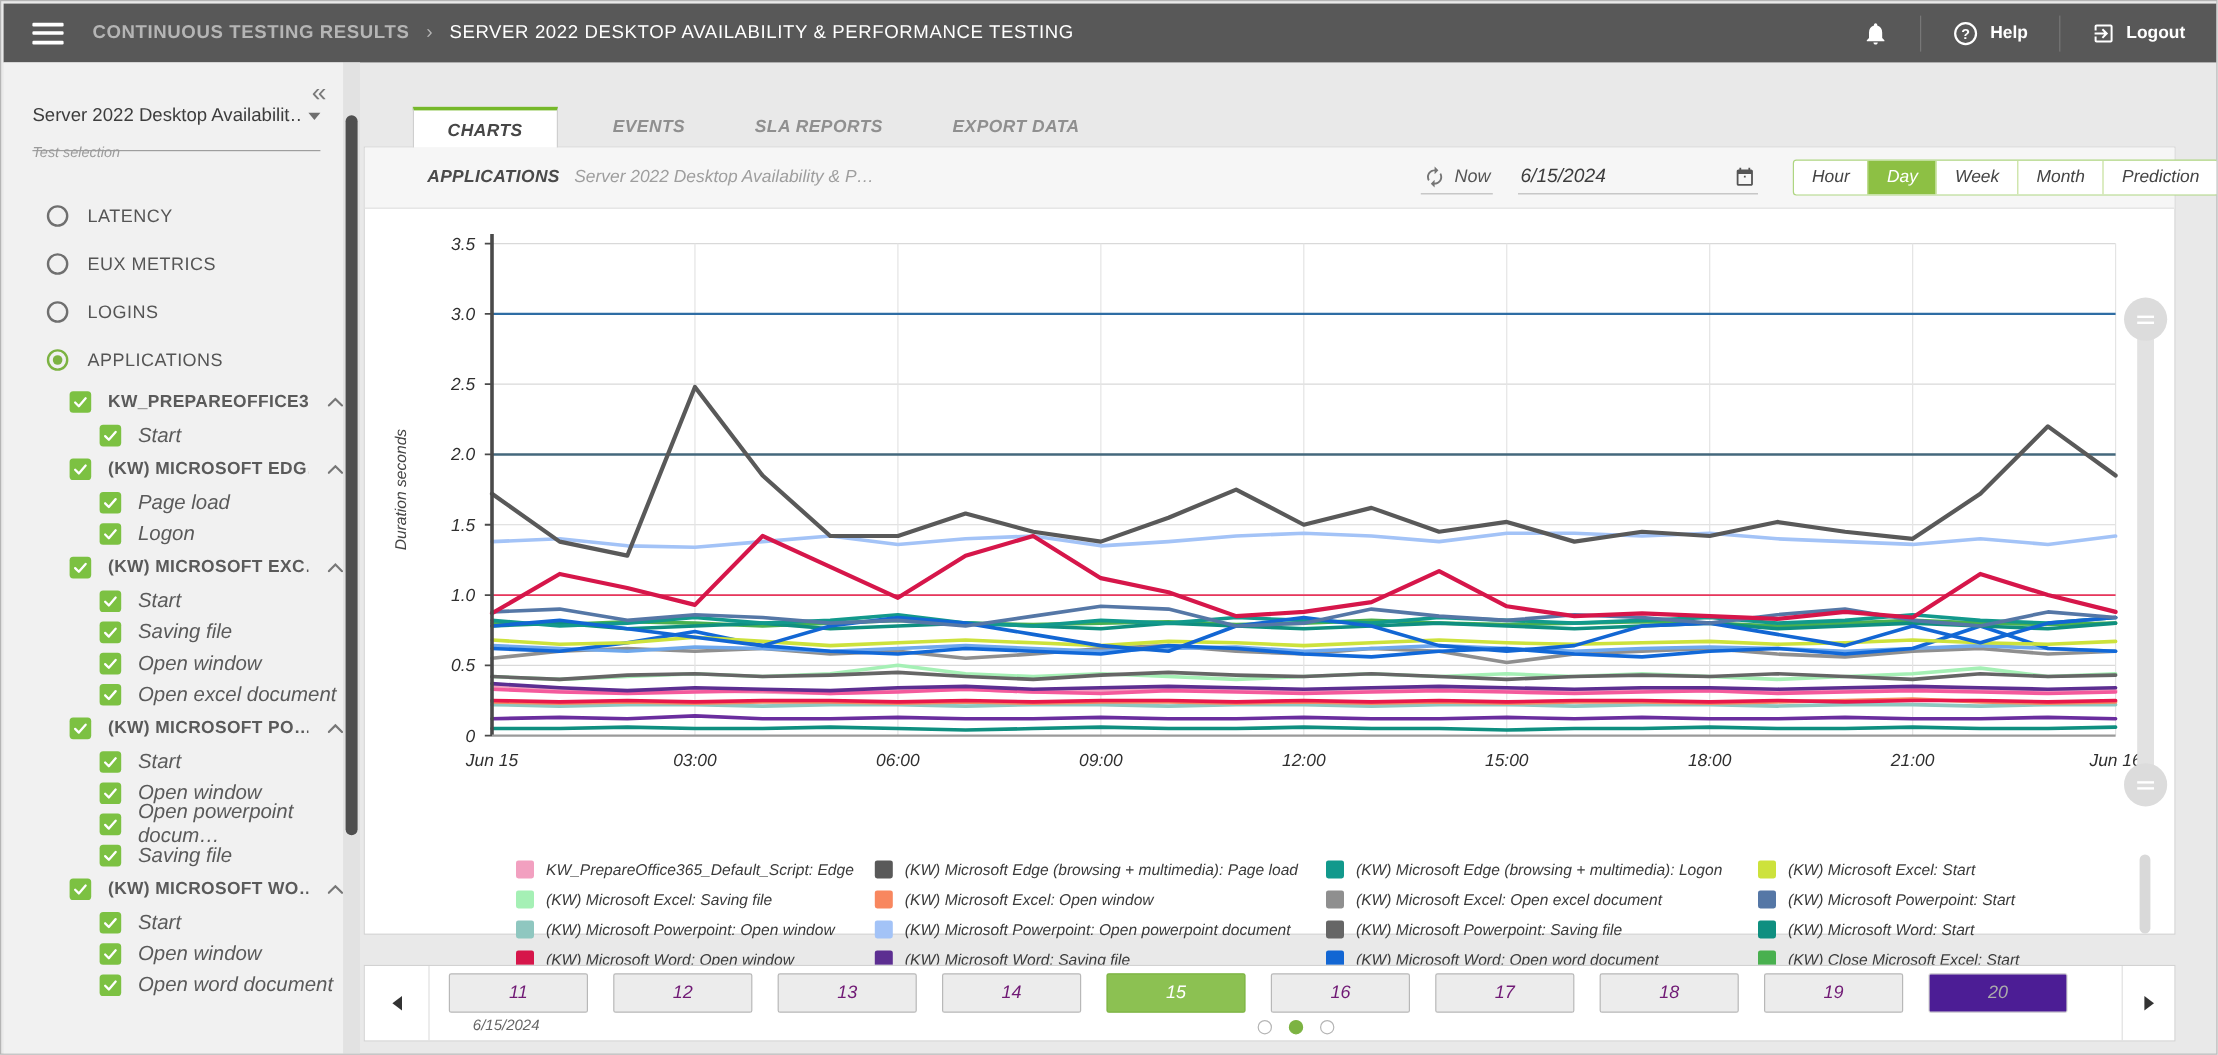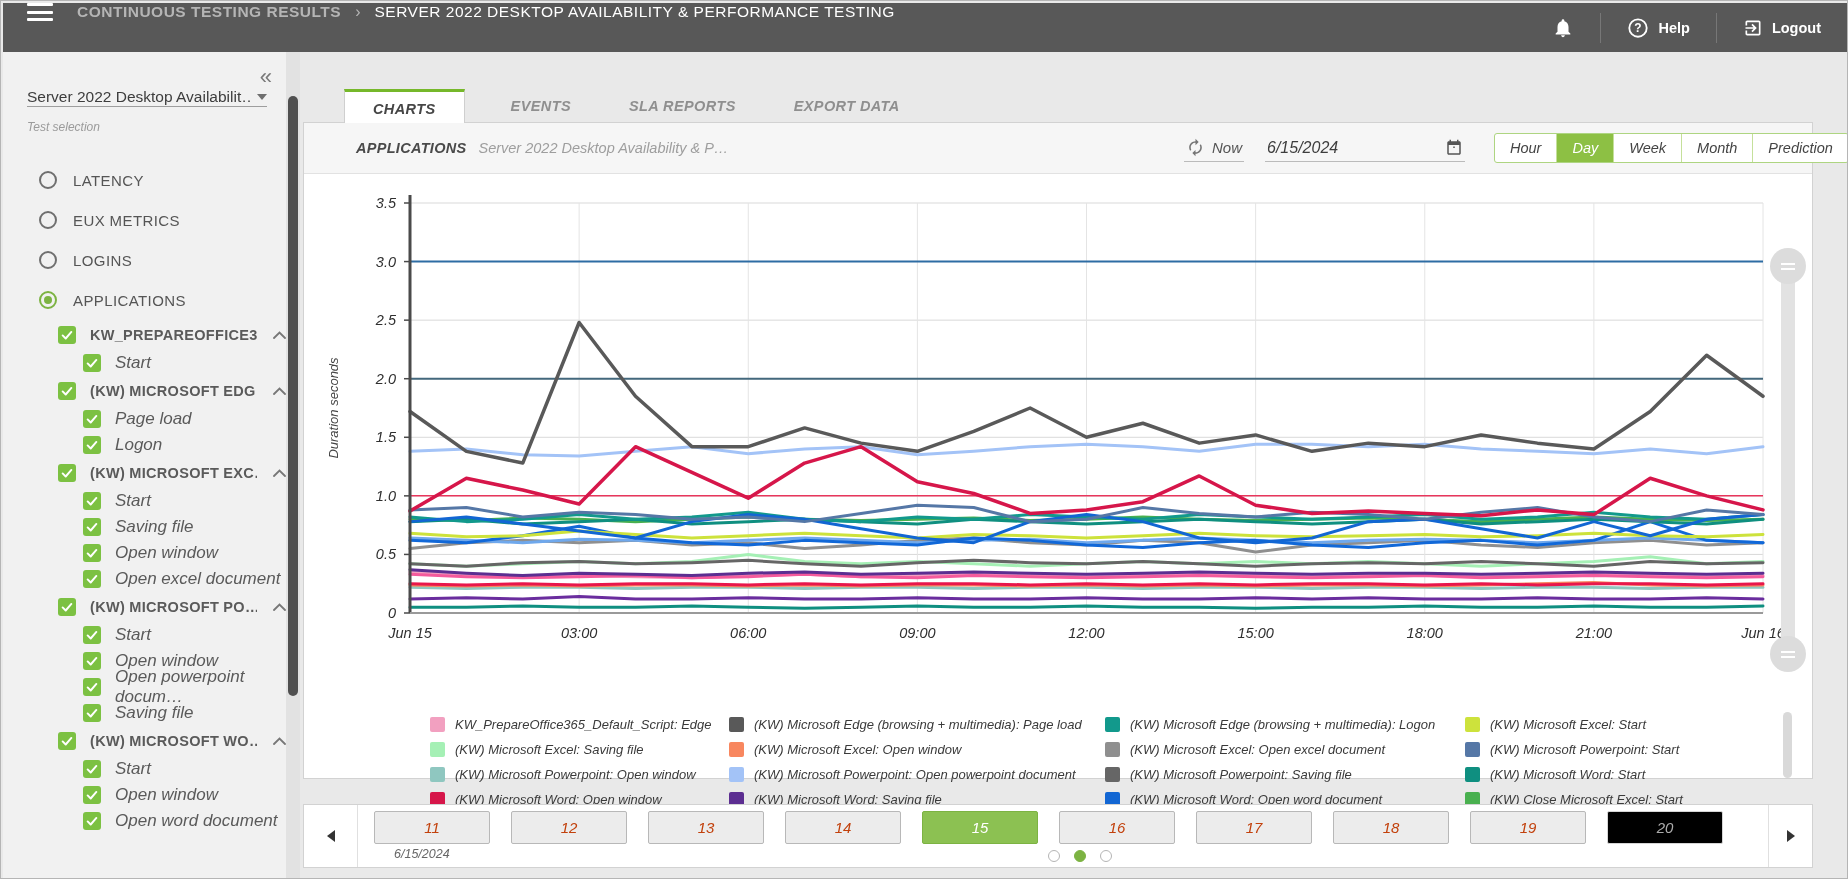--- a/index.html
+++ b/index.html
@@ -3,39 +3,39 @@
 <meta charset="utf-8">
 <style>
   * { margin:0; padding:0; box-sizing:border-box; }
   html,body { background:#d7d7d7; }
   body { font-family:"Liberation Sans","DejaVu Sans",sans-serif; }
   #app { position:relative; width:1848px; height:879px; background:#e9e9e9;
          border:1px solid #b5b5b5; overflow:hidden; }
 
   
   .header { position:absolute; left:2px; top:2px; width:1844px; height:49px;
-            background:#585858; display:flex; align-items:flex-start; }
+            background:#585858; display:flex; align-items:center; }
   .hamburger { width:26px; height:18px; margin-left:24px; cursor:pointer;
                display:flex; flex-direction:column; justify-content:space-between; }
   .hamburger span { display:block; height:3px; background:#fff; border-radius:1px; }
   .crumb-section { margin-left:24px; color:#b5b5b5; font-size:15.5px; font-weight:700;
                    letter-spacing:.5px; cursor:pointer; }
   .crumb-sep { color:#b5b5b5; font-size:16px; margin:0 14px; }
   .crumb-page { color:#ffffff; font-size:15.5px; font-weight:400; letter-spacing:.5px; }
   .header-right { margin-left:auto; display:flex; align-items:center; height:100%; }
   .header-btn { display:flex; align-items:center; gap:9px; color:#fff; font-size:14.5px;
                 font-weight:700; padding:0 26px; height:100%; cursor:pointer; }
   .header-divider { width:1px; height:30px; background:#777; }
 
   
   .sidebar { position:absolute; left:2px; top:51px; width:283px; height:826px;
              background:#f1f1f1; overflow:hidden; }
   .collapse-btn { position:absolute; top:12px; right:14px; color:#7a7a7a; font-size:22px; cursor:pointer; }
   .test-select { position:absolute; left:24px; top:36px; width:240px; border-bottom:1px solid #9e9e9e;
-                 padding-bottom:0; display:flex; align-items:center; cursor:pointer; }
+                 padding-bottom:19px; display:flex; align-items:center; cursor:pointer; }
   .test-select-value { color:#3d3d3d; font-size:15.5px; flex:1; white-space:nowrap; overflow:hidden; }
   .caret-down { width:0; height:0; border-left:5px solid transparent; border-right:5px solid transparent;
                 border-top:6px solid #6f6f6f; margin-left:6px; }
   .test-select-caption { position:absolute; left:24px; top:68px; color:#9b9b9b;
                          font-size:12px; font-style:italic; }
   .metrics-list { position:absolute; left:0; top:108px; width:100%; }
   .metric-row { display:flex; align-items:center; gap:16px; padding:11px 0 11px 36px; cursor:pointer; }
   .radio { width:18px; height:18px; border-radius:50%; border:2px solid #6f6f6f; position:relative; flex:none; }
   .radio.sel { border-color:#7cb342; }
   .radio.sel::after { content:""; position:absolute; left:3px; top:3px; width:8px; height:8px;
@@ -104,23 +104,23 @@
   .bottombar { position:absolute; left:3px; top:752px; width:1510px; height:64px; background:#fff;
                border:1px solid #d2d2d2; }
   .bar-arrow-left { position:absolute; left:0; top:0; width:54px; height:62px; border-right:1px solid #e0e0e0;
                     display:flex; align-items:center; justify-content:center; cursor:pointer;
                     color:#333; font-size:13px; }
   .bar-arrow-right { position:absolute; right:0; top:0; width:44px; height:62px; border-left:1px solid #e0e0e0;
                      display:flex; align-items:center; justify-content:center; cursor:pointer;
                      color:#333; font-size:13px; }
   .days-row { position:absolute; left:70px; top:6px; display:flex; gap:21px; }
   .day-btn { width:116px; height:33px; background:#ececec; border:1px solid #b8b8b8; border-radius:2px;
-             color:#c2410c; font-size:15px; display:flex; align-items:center; justify-content:center; cursor:pointer; }
+             color:#701a75; font-size:15px; display:flex; align-items:center; justify-content:center; cursor:pointer; }
   .day-btn.active { background:#8cc152; border-color:#7cb342; color:#fff; }
-  .day-btn.disabled { background:#000000; border-color:#d5d5d5; color:#ababab; cursor:default; }
+  .day-btn.disabled { background:#4c1d95; border-color:#d5d5d5; color:#ababab; cursor:default; }
   .bar-date { position:absolute; left:90px; top:42px; color:#666; font-size:12.5px; }
   .dots { position:absolute; left:744px; top:45px; display:flex; gap:14px; }
   .dot { width:12px; height:12px; border-radius:50%; border:1px solid #b5b5b5; background:#fff; cursor:pointer; }
   .dot.active { background:#7cb342; border-color:#7cb342; }
 </style>
 </head>
 <body>
 
 <div id="app">
 

